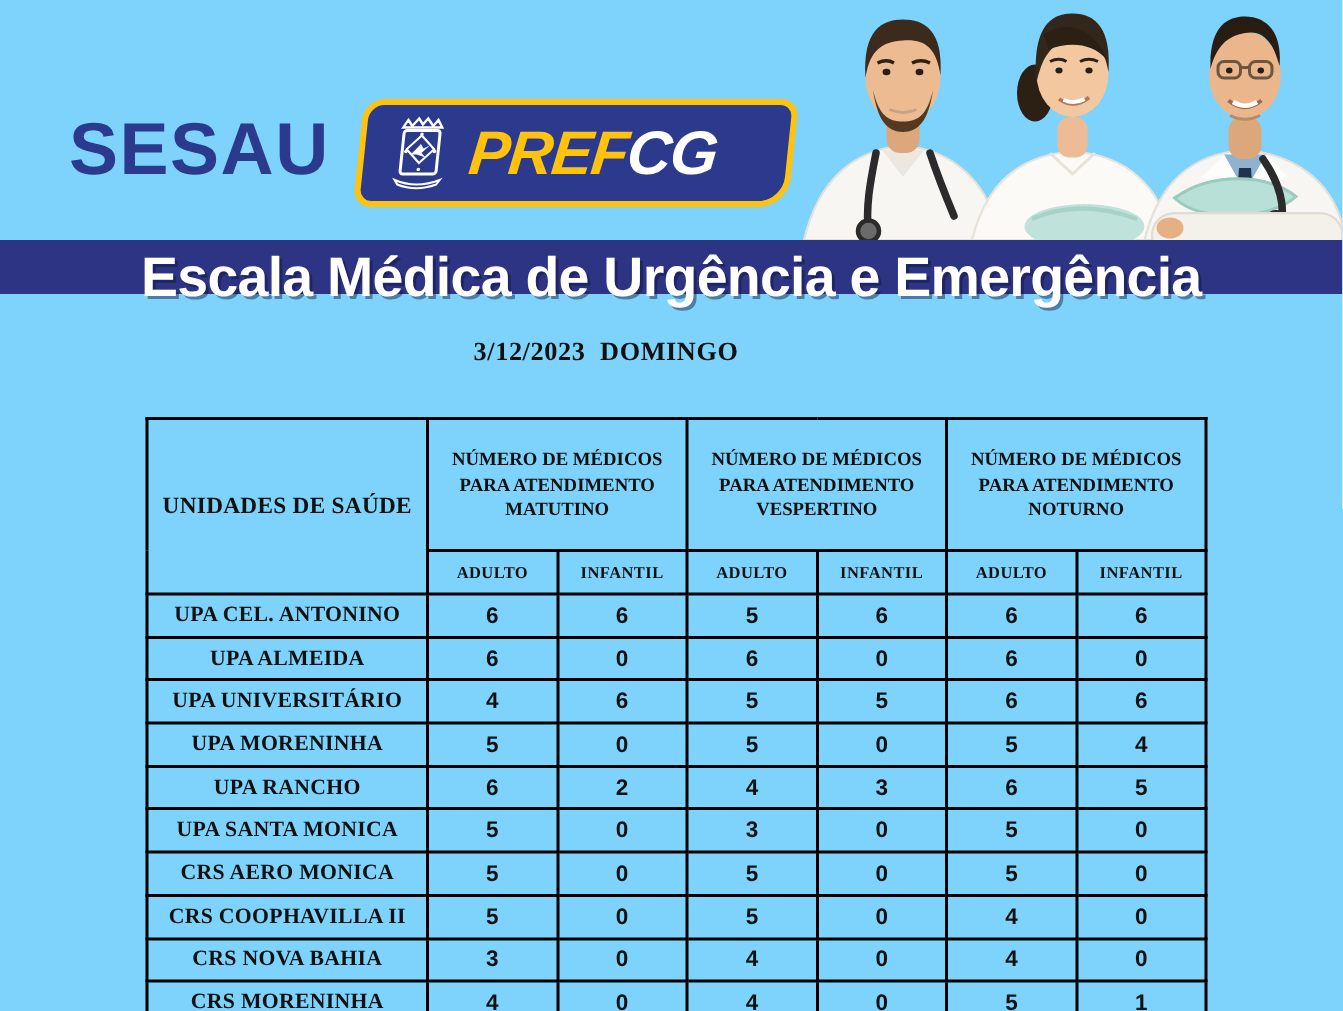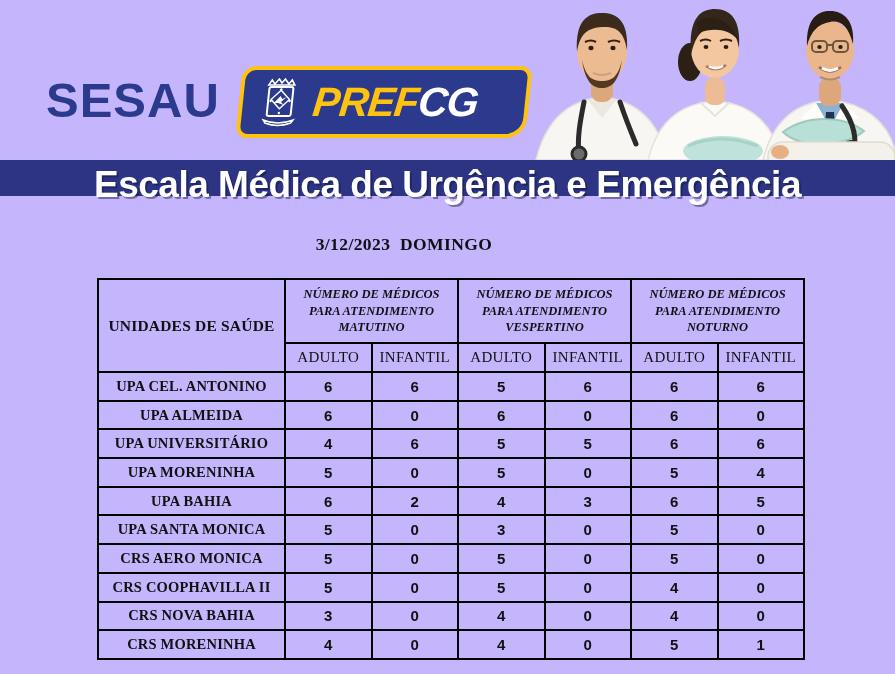--- a/index.html
+++ b/index.html
@@ -3,21 +3,21 @@
 <meta charset="utf-8">
 <style>
   :root{
     --navy:#2b3a8c;
     --banner:#2d3484;
     --yellow:#ffc20e;
     --ink:#111111;
   }
   html,body{margin:0;padding:0;background:#ffffff;}
   .page{
-    position:relative;width:895px;height:674px;background:#c4b5fd;
+    position:relative;width:895px;height:674px;background:#7dd3fc;
     overflow:hidden;font-family:"Liberation Serif",serif;color:var(--ink);
   }
 
   
   .sesau{
     position:absolute;left:46px;top:72px;
     font-family:"Liberation Sans",sans-serif;font-weight:700;
     font-size:49px;letter-spacing:1px;color:var(--navy);
   }
   .badge{
@@ -45,37 +45,37 @@
   .banner span{
     display:block;text-align:center;line-height:50px;
     font-family:"Liberation Sans",sans-serif;font-weight:700;font-size:37px;
     color:#ffffff;letter-spacing:-0.5px;
     text-shadow:2px 2px 0 rgba(15,20,60,0.45);
   }
 
   
   .dateline{
     position:absolute;left:0;top:224px;width:808px;text-align:center;
-    font-weight:700;font-size:17.5px;letter-spacing:0.4px;word-spacing:5px;margin-top:10px;
+    font-weight:700;font-size:17.5px;letter-spacing:0.4px;word-spacing:5px;
   }
 
   
   table.schedule{
     position:absolute;left:97px;top:278px;width:706px;
     border-collapse:collapse;table-layout:fixed;
   }
   .schedule th,.schedule td{
     border:2px solid #000;text-align:center;vertical-align:middle;
     padding:0;color:var(--ink);
   }
   .schedule .unit-th{font-size:15.5px;font-weight:700;letter-spacing:0.2px;margin-top:10px;}
   .schedule .group-th{
-    font-size:12.5px;font-weight:700;line-height:1.35;padding:4px 10px;height:54px;font-style:italic;
-  }
-  .schedule .sub-th{font-size:15px;font-weight:400;height:27px;letter-spacing:0.3px;text-align:center;}
+    font-size:12.5px;font-weight:700;line-height:1.35;padding:16px 10px;height:54px;
+  }
+  .schedule .sub-th{font-size:11px;font-weight:700;height:27px;letter-spacing:0.3px;text-align:center;}
   .schedule td{height:26.7px;}
   .schedule td.unit{font-size:14.5px;font-weight:700;letter-spacing:0.2px;}
   .schedule td.num{
     font-family:"Liberation Sans",sans-serif;font-weight:700;font-size:15px;
   }
 </style>
 </head>
 <body>
 
 <div class="page">
@@ -229,21 +229,21 @@
       <tr>
         <td class="unit">UPA MORENINHA</td>
         <td class="num">5</td>
         <td class="num">0</td>
         <td class="num">5</td>
         <td class="num">0</td>
         <td class="num">5</td>
         <td class="num">4</td>
       </tr>
       <tr>
-        <td class="unit">UPA BAHIA</td>
+        <td class="unit">UPA RANCHO</td>
         <td class="num">6</td>
         <td class="num">2</td>
         <td class="num">4</td>
         <td class="num">3</td>
         <td class="num">6</td>
         <td class="num">5</td>
       </tr>
       <tr>
         <td class="unit">UPA SANTA MONICA</td>
         <td class="num">5</td>

